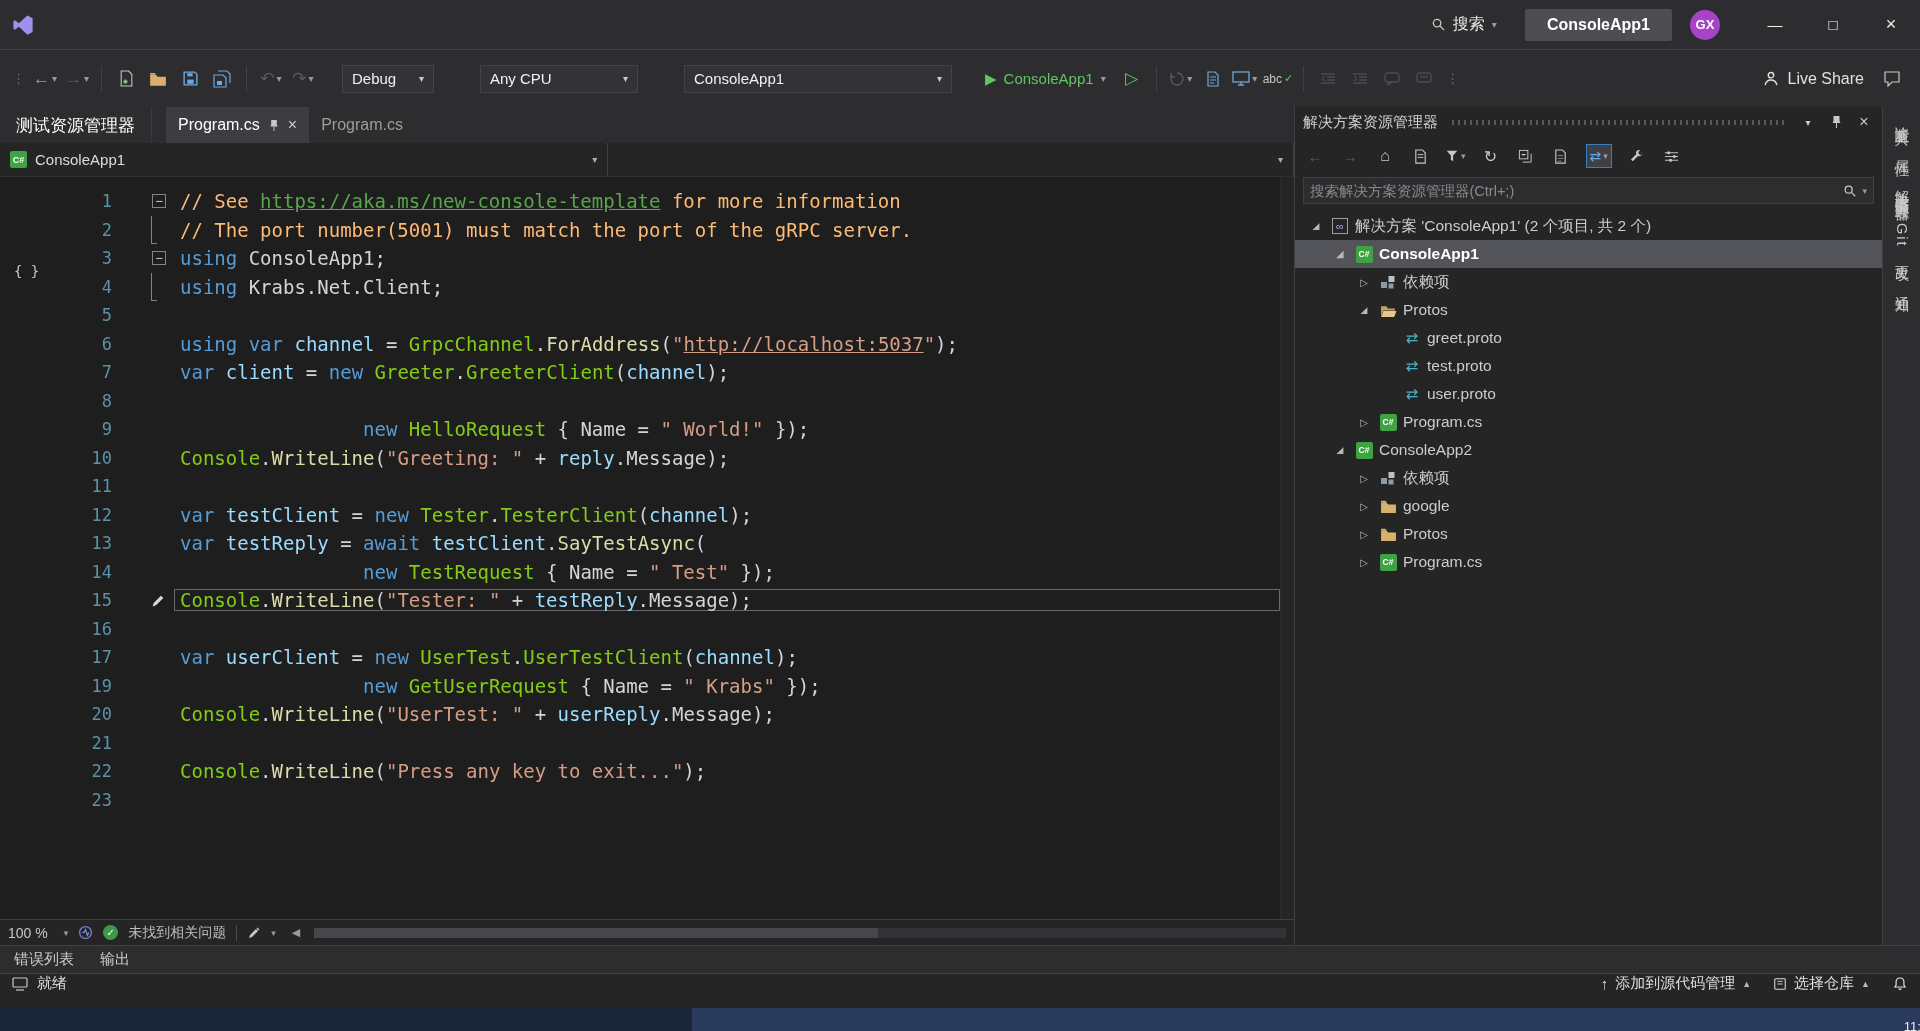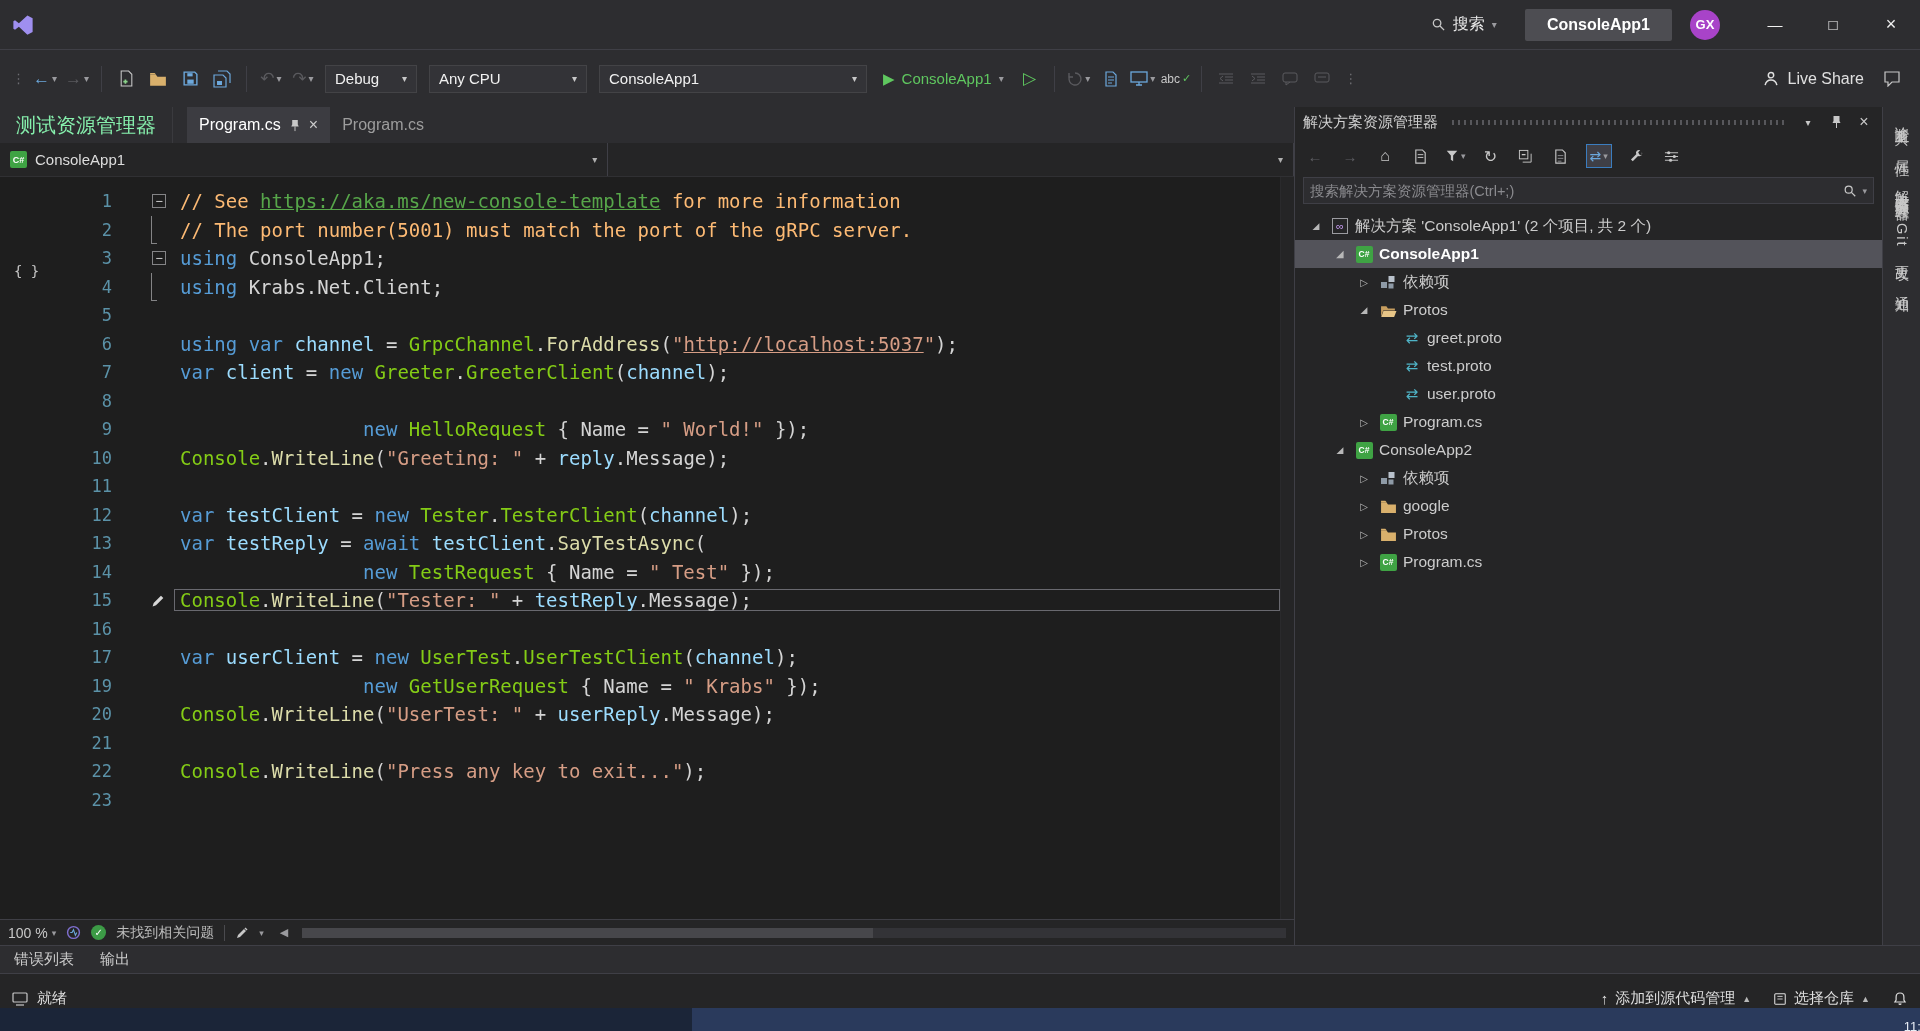--- a/index.html
+++ b/index.html
@@ -21,34 +21,34 @@
 
   
   .toolbar{height:58px;background:#2d2d30;border-top:1px solid #3f3f46;display:flex;align-items:center;
     padding:0 8px;gap:4px;flex:0 0 auto}
   .grip{color:#6e6e73;font-size:13px;letter-spacing:-2px;margin:0 4px}
   .tbtn{min-width:28px;height:30px;display:flex;align-items:center;justify-content:center;color:#c8c8c8;font-size:17px;gap:2px;border-radius:2px}
   .tbtn.disabled{color:#5a5a5e}
   .tbtn .caret{font-size:10px;color:#9a9a9e}
   .tsep{width:1px;height:26px;background:#3f3f46;margin:0 6px}
   .dd{height:28px;background:#333337;border:1px solid #434346;display:flex;align-items:center;
-    padding:0 9px;gap:10px;color:#f1f1f1;font-size:15px;margin:0 4px}
+    padding:0 9px;gap:10px;color:#f1f1f1;font-size:15px;margin:0 21px}
   .dd .caret{font-size:10px;color:#c8c8c8;margin-left:auto}
   .runbtn{display:flex;align-items:center;gap:7px;color:#5fc75f;font-size:15px;padding:0 8px;height:30px}
   .runbtn .caret{font-size:10px;color:#9a9a9e}
   .green{color:#5fc75f}
   .blue{color:#6ca8dc}
   .liveshare{display:flex;align-items:center;gap:8px;color:#e0e0e0;font-size:16px;margin-left:auto;padding:0 10px}
 
   
   .main{flex:1 1 auto;display:flex;min-height:0}
   .left-col{flex:1 1 auto;display:flex;flex-direction:column;min-width:0}
 
   .tabs-row{height:36px;background:#2d2d30;display:flex;align-items:stretch;flex:0 0 auto}
-  .tool-tab{display:flex;align-items:center;padding:0 16px;color:#86efac;font-size:20px;border-right:1px solid #3a3a3e}
+  .tool-tab{display:flex;align-items:center;padding:0 16px;color:#ffffff;font-size:17px;border-right:1px solid #3a3a3e}
   .doc-tabs{display:flex;margin-left:14px}
   .doc-tab{display:flex;align-items:center;gap:9px;padding:0 12px;font-size:16px;color:#9d9d9d}
   .doc-tab.active{background:#3c3c41;color:#ffffff}
   .doc-tab .tclose{font-size:16px;color:#cccccc}
   .doc-tab .tpin svg{display:block}
 
   .navbar{height:34px;background:#252526;border-bottom:1px solid #303033;display:flex;flex:0 0 auto}
   .nav-sec{display:flex;align-items:center;padding:0 10px;gap:8px;border-right:1px solid #3f3f46;font-size:15px;color:#dcdcdc}
   .nav-sec .caret{margin-left:auto;font-size:10px;color:#b0b0b0}
   .nav-sec.s1{flex:0 0 47%}
@@ -71,21 +71,21 @@
   .code-line.current .code{box-shadow:inset 0 0 0 1px #69696f}
   .tok-c{color:#fdba74}.tok-cl{color:#57a64a;text-decoration:underline}
   .tok-k{color:#569cd6}.tok-t{color:#84cc16}.tok-m{color:#dcdcaa}
   .tok-v{color:#9cdcfe}.tok-s{color:#d69d85}.tok-sl{color:#d69d85;text-decoration:underline}
   .tok-p{color:#d4d4d4}
   .brace-margin{position:absolute;left:14px;top:86px;color:#c5c5c5;font-size:14px;font-family:"DejaVu Sans Mono",monospace}
   .v-scrollbar{position:absolute;top:0;right:0;bottom:0;width:14px;background:#252526;border-left:1px solid #2a2a2c}
 
   .editor-status{height:26px;background:#252526;border-top:1px solid #3f3f46;display:flex;align-items:center;
     padding:0 8px;gap:10px;font-size:14px;color:#c8c8c8;flex:0 0 auto}
-  .zoom{display:flex;align-items:center;gap:4px}
+  .zoom{display:flex;align-items:center;gap:16px}
   .okcirc{width:15px;height:15px;border-radius:50%;background:#3c9b46;color:#fff;font-size:10px;
     display:flex;align-items:center;justify-content:center}
   .esep{width:1px;height:16px;background:#4a4a4e}
   .hscroll{flex:1 1 auto;height:10px;background:#333337;position:relative;margin-left:4px}
   .hscroll .thumb{position:absolute;left:0;top:0;bottom:0;width:58%;background:#47474b}
 
   
   .right-col{flex:0 0 588px;background:#252526;border-left:1px solid #3f3f46;display:flex;flex-direction:column;min-height:0}
   .se-header{height:30px;display:flex;align-items:center;padding:0 8px;gap:8px;color:#d0d0d0;font-size:15px;flex:0 0 aupx}
   .se-dots{flex:1 1 auto;height:5px;margin:0 6px;
@@ -115,21 +115,21 @@
   .swap-glyph{color:#4fb3c6;font-size:15px}
 
   
   .far-strip{flex:0 0 38px;background:#2d2d30;border-left:1px solid #3f3f46;display:flex;flex-direction:column;
     align-items:center;padding-top:8px;gap:26px}
   .vtab{writing-mode:vertical-rl;color:#c8c8c8;font-size:14.5px;letter-spacing:2px;cursor:default}
 
   
   .bottom-tabs{height:28px;background:#2d2d30;border-top:1px solid #3f3f46;display:flex;align-items:center;
     gap:26px;padding:0 14px;font-size:15px;color:#cccccc;flex:0 0 auto}
-  .statusbar{height:35px;background:#252526;border-top:1px solid #3f3f46;display:flex;align-items:flex-end;
+  .statusbar{height:35px;background:#252526;border-top:1px solid #3f3f46;display:flex;align-items:flex-start;
     padding:0 12px;font-size:15px;color:#dedede;flex:0 0 auto}
   .sb-left{display:flex;align-items:center;gap:9px}
   .sb-right{margin-left:auto;display:flex;align-items:center;gap:22px}
   .sb-item{display:flex;align-items:center;gap:7px}
   .sb-item .caret{font-size:9px;color:#b8b8b8}
   .taskbar{height:23px;background:#1b2538;position:relative;overflow:hidden;flex:0 0 auto}
   .taskbar .band{position:absolute;left:692px;right:0;top:0;bottom:0;background:#2a3a5c}
   .taskbar .clock{position:absolute;right:-8px;top:11px;color:#e8edf5;font-size:13px}
 </style>
 </head>

